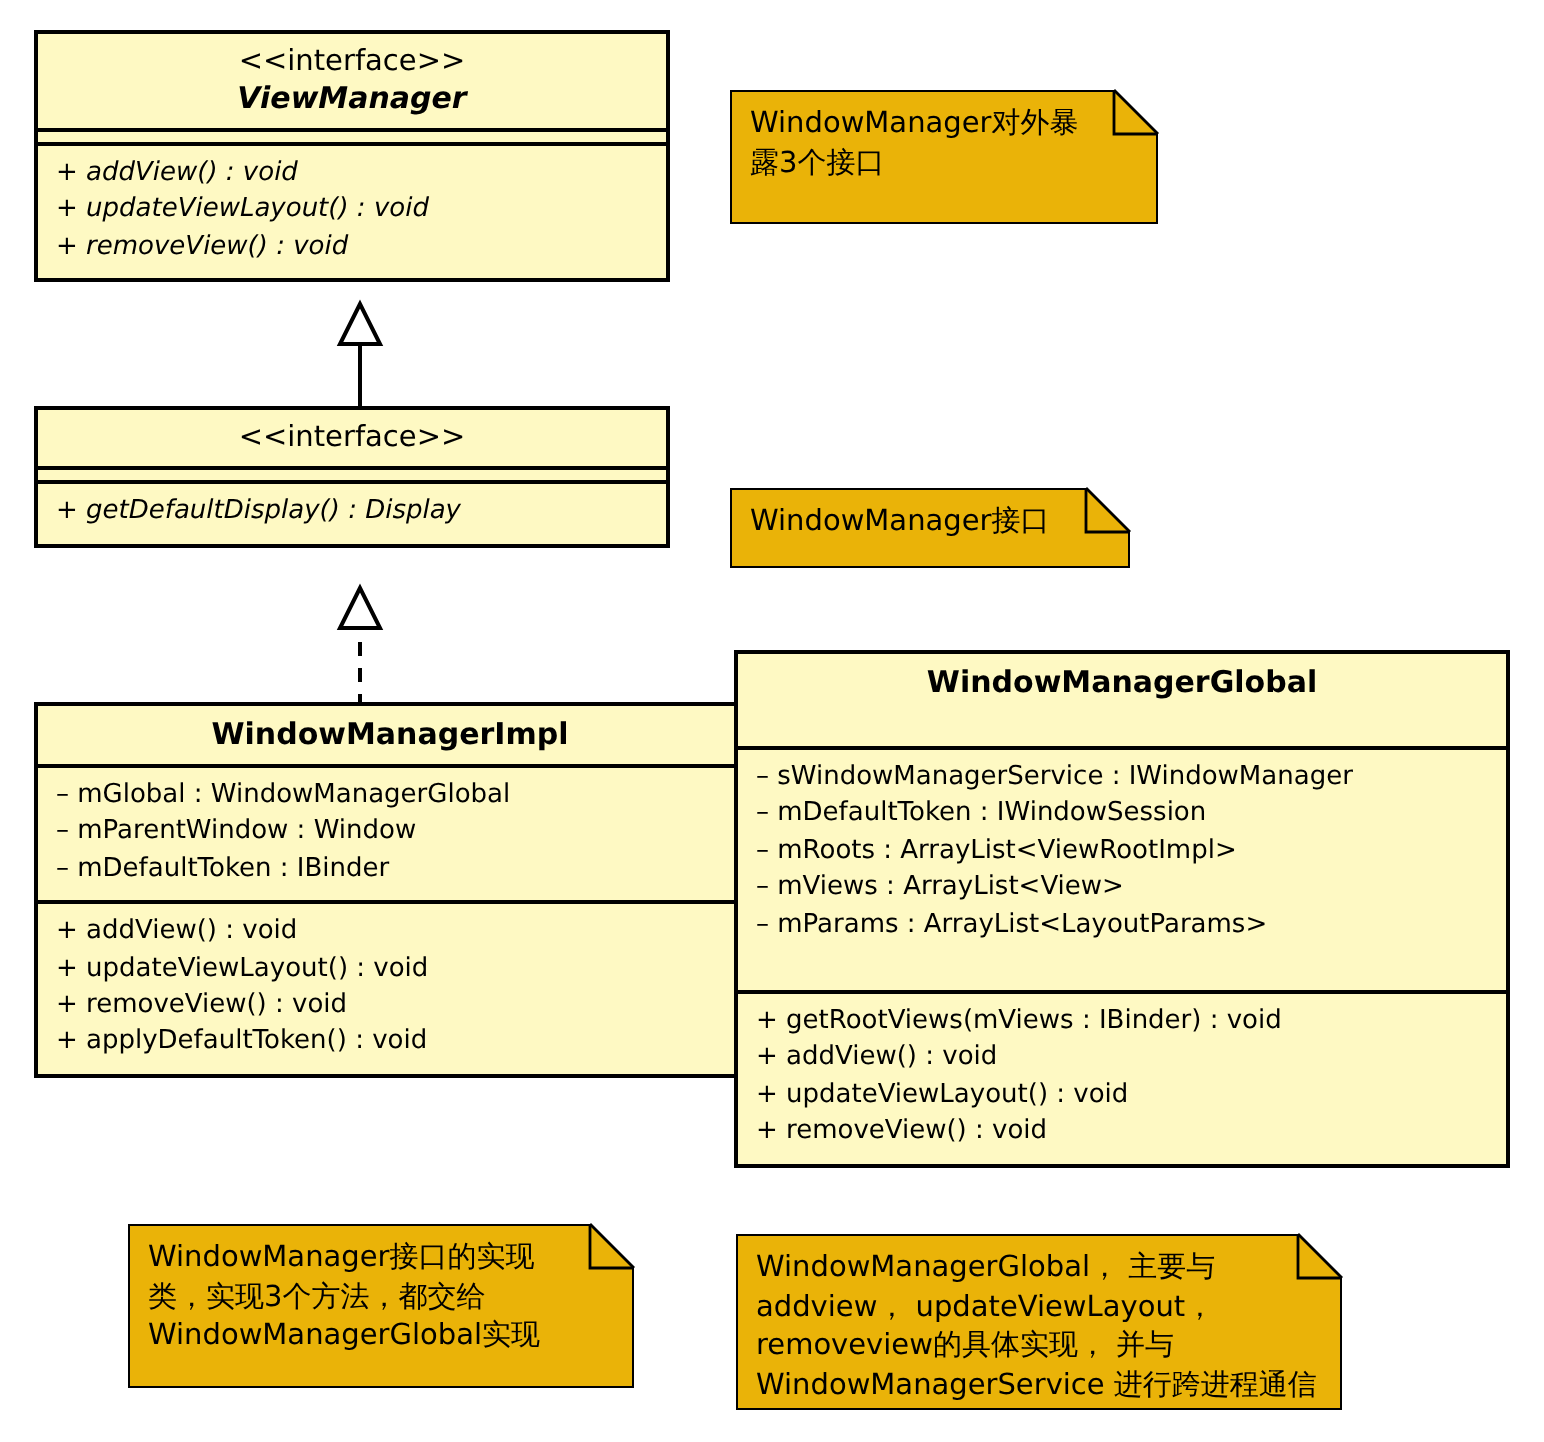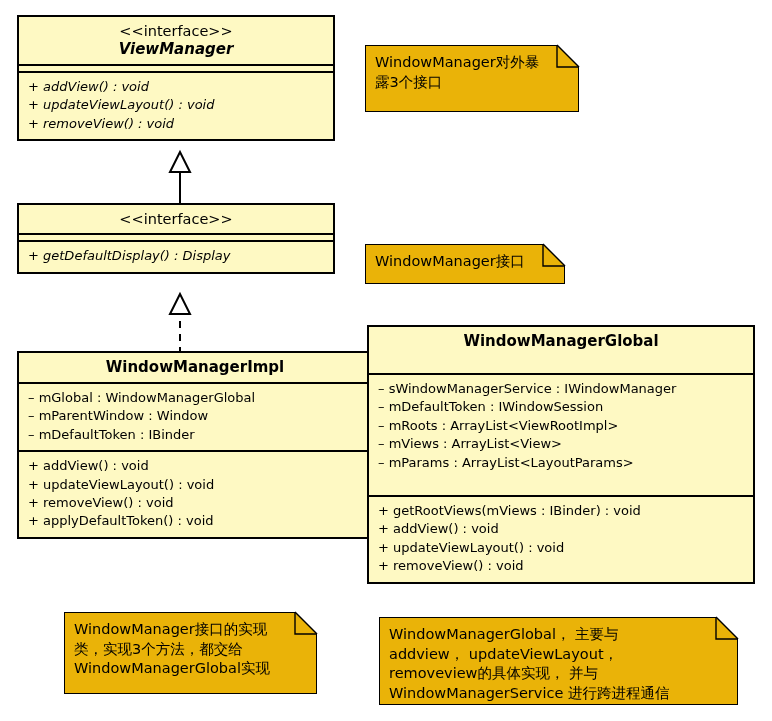--- a/index.html
+++ b/index.html
@@ -215,21 +215,21 @@
         <polygon points="0,0 22,22 22,0" fill="#ffffff"></polygon>
         <polyline points="0,0 0,22 22,22" fill="none" stroke="#000" stroke-width="1.4"></polyline>
         <line x1="0" y1="0" x2="22" y2="22" stroke="#000" stroke-width="1.4"></line>
       </svg>
       <div class="note-text">WindowManager接口的实现
 类，实现3个方法，都交给
 WindowManagerGlobal实现</div>
     </div>
   </div>
 
-  <div class="note" style="left:379px; top:617px; width:359px; height:88px;">
+  <div class="note" style="left:368px; top:617px; width:303px; height:88px;">
     <div class="note-body">
       <svg class="note-fold" viewBox="0 0 22 22">
         <polygon points="0,0 22,22 22,0" fill="#ffffff"></polygon>
         <polyline points="0,0 0,22 22,22" fill="none" stroke="#000" stroke-width="1.4"></polyline>
         <line x1="0" y1="0" x2="22" y2="22" stroke="#000" stroke-width="1.4"></line>
       </svg>
       <div class="note-text">WindowManagerGlobal， 主要与
 addview， updateViewLayout，
 removeview的具体实现， 并与
 WindowManagerService 进行跨进程通信</div>

